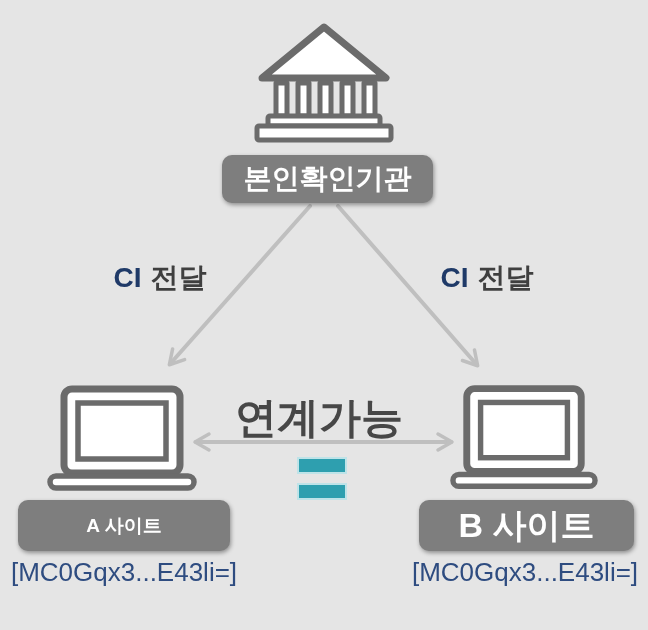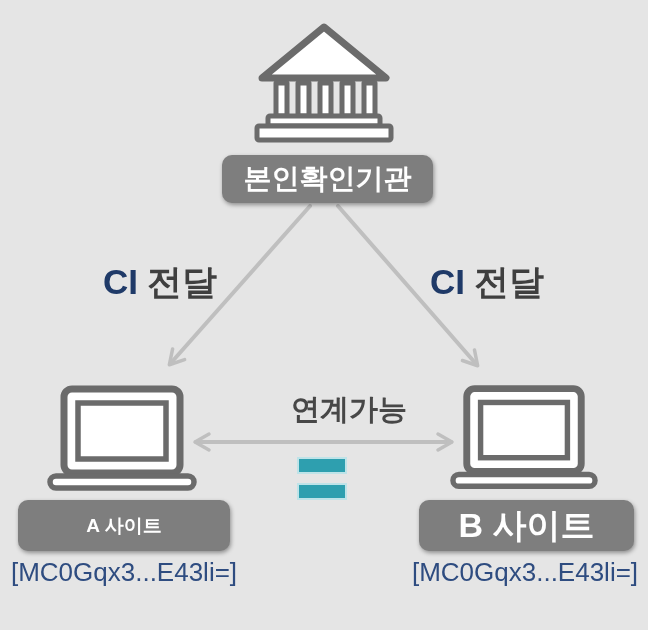--- a/index.html
+++ b/index.html
@@ -10,29 +10,29 @@
   .abs{position:absolute;}
   .gray-box{
     position:absolute;background:#7E7E7E;border-radius:10px;
     color:#ffffff;font-weight:bold;display:flex;align-items:center;justify-content:center;
     box-shadow:1px 2px 4px rgba(0,0,0,0.38);
   }
   #authority-box{left:222px;top:155px;width:211px;height:48px;font-size:28px;}
   #site-a-box{left:18px;top:500px;width:212px;height:51px;font-size:19px;}
   #site-b-box{left:419px;top:500px;width:215px;height:51px;font-size:34px;}
   .ci-label{
-    position:absolute;font-weight:bold;font-size:35px;color:#3F3F3F;
+    position:absolute;font-weight:bold;font-size:28px;color:#3F3F3F;
     text-align:center;width:150px;white-space:nowrap;
   }
   #ci-label-left{left:85px;top:259px;}
   #ci-label-right{left:412px;top:259px;}
   .ci-label .hl{color:#1F3A68;margin-right:9px;}
   #link-label{
-    position:absolute;left:247px;top:390px;width:160px;text-align:right;
-    font-size:29px;font-weight:bold;color:#474747;white-space:nowrap;
+    position:absolute;left:235px;top:390px;width:160px;text-align:right;
+    font-size:42px;font-weight:bold;color:#474747;white-space:nowrap;
   }
   .ci-value{
     position:absolute;top:557px;font-size:26px;color:#2E4C80;text-align:center;white-space:nowrap;
   }
   #ci-value-a{left:0px;width:248px;}
   #ci-value-b{left:402px;width:246px;}
   #equals-icon{
     position:absolute;left:297px;top:457px;display:flex;flex-direction:column;gap:9px;
   }
   .eq-bar{

